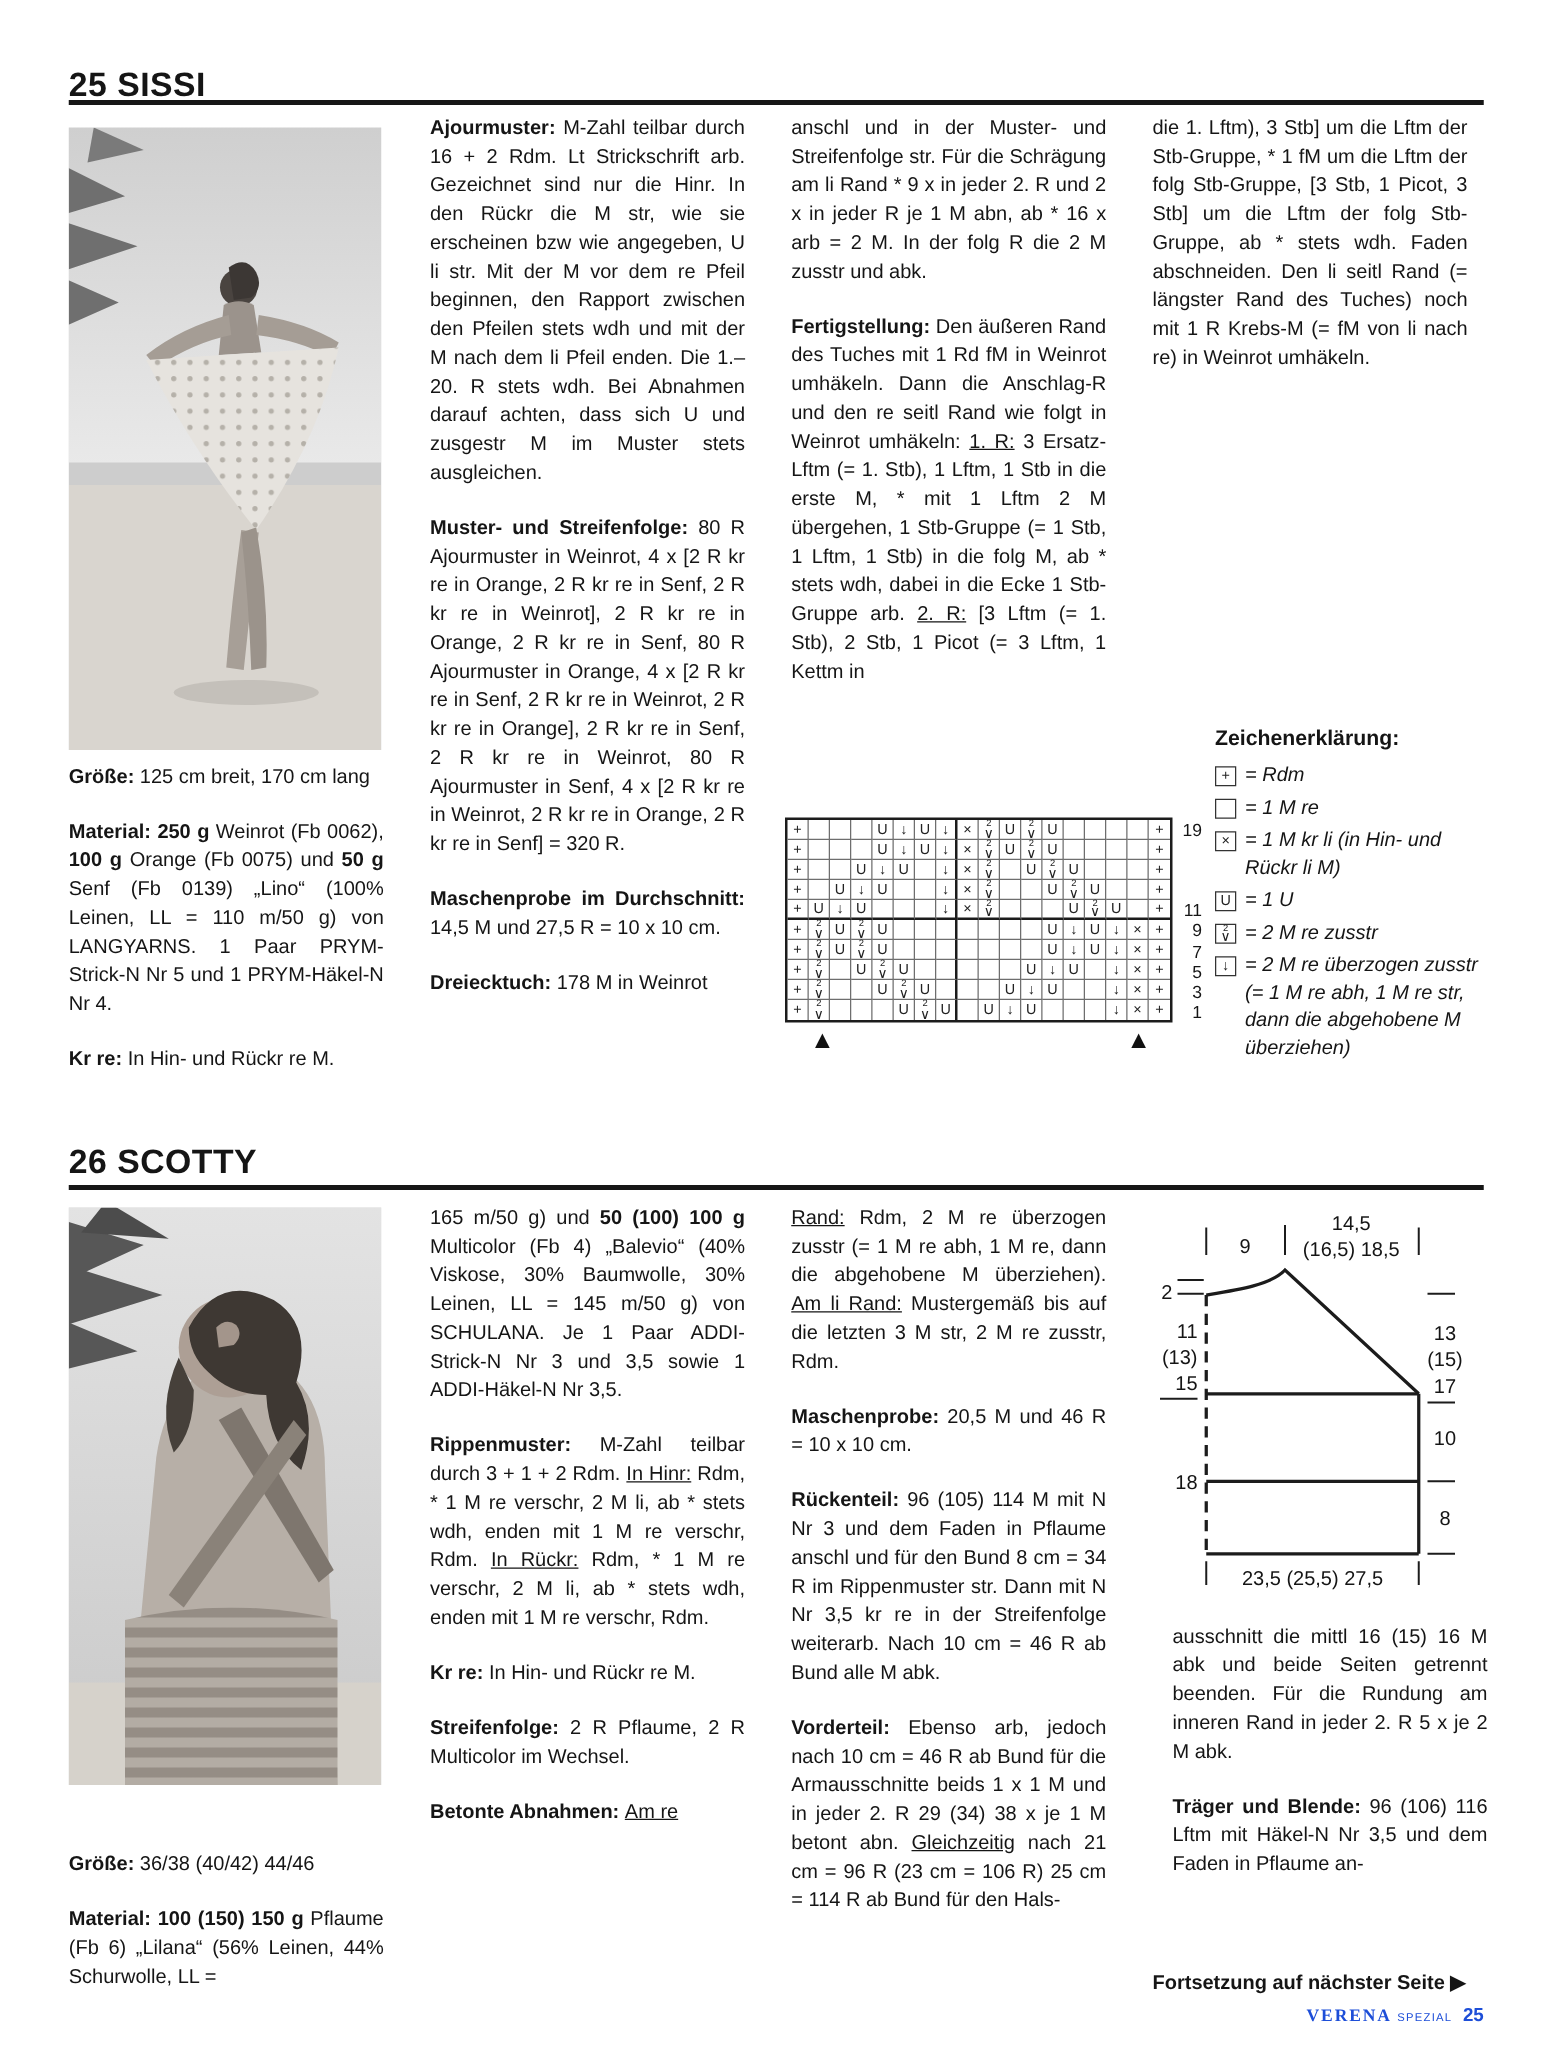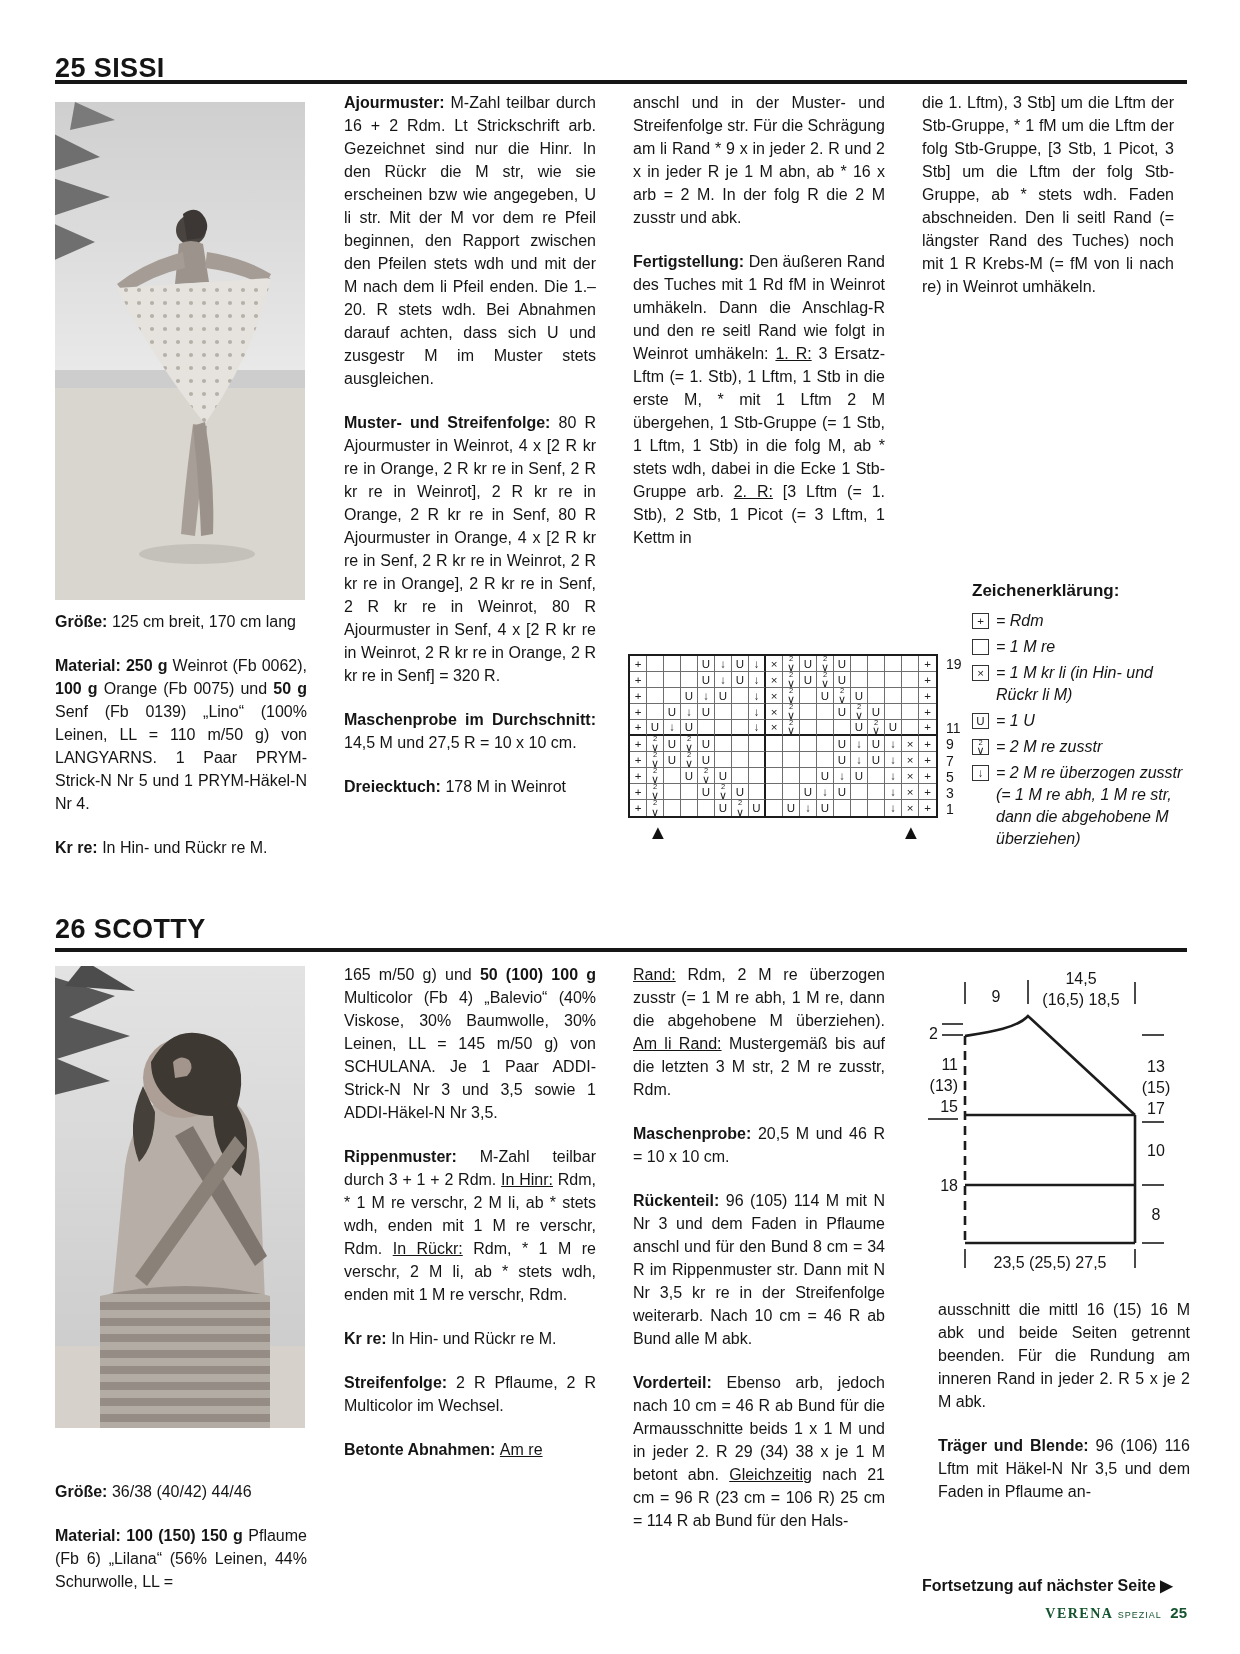--- a/index.html
+++ b/index.html
@@ -37,21 +37,21 @@
   .legend-item{display:flex;gap:7px;margin-bottom:4px;align-items:flex-start;}
   .sym-box{flex:0 0 auto;width:17px;height:16px;border:1.4px solid #333;position:relative;
            margin-top:3px;box-sizing:border-box;}
   .legend-text{flex:1;font-style:italic;}
   
   .schematic text{font-family:"Liberation Sans",sans-serif;font-size:16px;fill:#151515;}
   .sch-line{stroke:#1c1c1c;stroke-width:2.6;fill:none;}
   .sch-dash{stroke:#1c1c1c;stroke-width:2.6;stroke-dasharray:9 6;fill:none;}
   .sch-tick{stroke:#1c1c1c;stroke-width:1.6;}
   .cont-note{position:absolute;font-size:16px;font-weight:700;}
-  .page-footer{position:absolute;text-align:right;color:#14532d;}
+  .page-footer{position:absolute;text-align:right;color:#1d4ed8;}
   .pf-brand{font-family:"Liberation Serif",serif;font-weight:700;font-size:14px;letter-spacing:1.5px;}
   .pf-ed{font-size:9px;letter-spacing:1px;}
   .pf-num{font-size:15px;font-weight:700;margin-left:4px;}
 </style>
 </head>
 <body>
 
 <div class="page">
 
   <div class="abs sec-title" style="left:55px;top:53px;">25 SISSI</div>
@@ -525,21 +525,21 @@
           <span class="sym-only">↓</span>
         </div>
         <div class="chart-cell last-row">
           <span class="sym-only">×</span>
         </div>
         <div class="chart-cell last-col last-row">
           <span class="sym-only">+</span>
         </div>
       </div>
     </div>
-  <div class="chart-labels" style="left:946px;top:656px;" id="chart-labels">
+  <div class="chart-labels" style="left:946px;top:656px;align-items:flex-end;" id="chart-labels">
       <div>19</div>
       <div></div>
       <div></div>
       <div></div>
       <div>11</div>
       <div>9</div>
       <div>7</div>
       <div>5</div>
       <div>3</div>
       <div>1</div>

